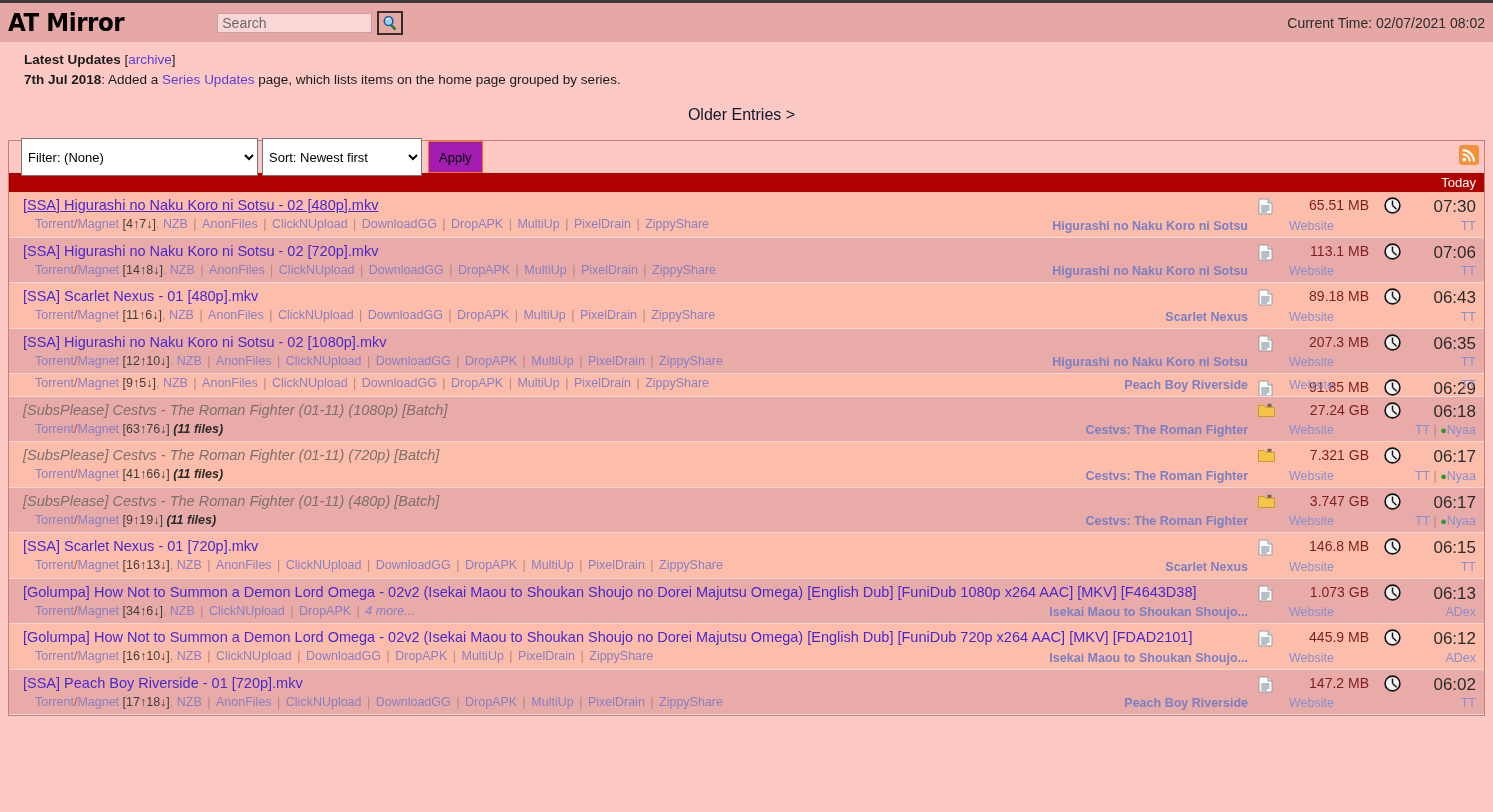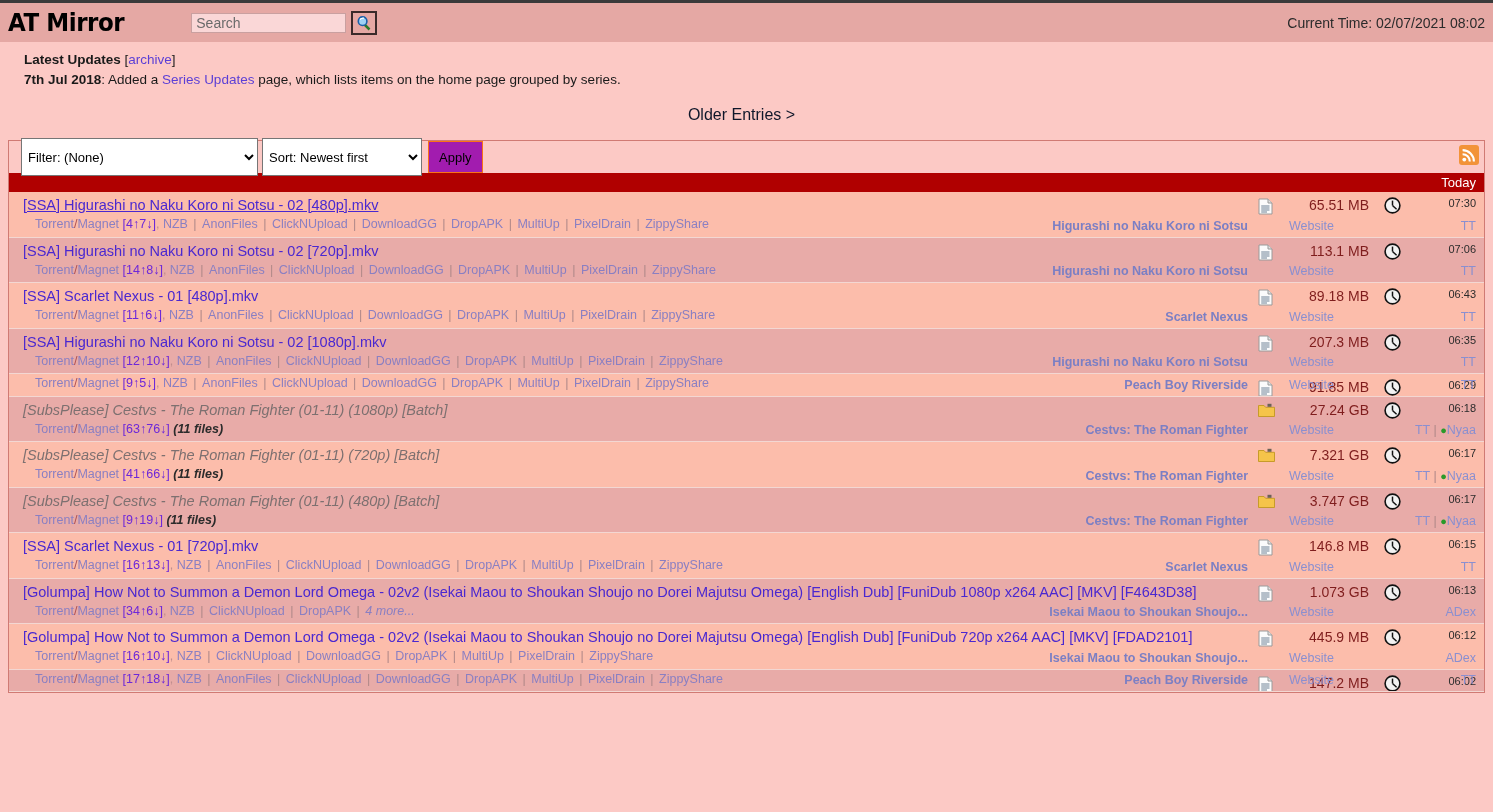--- a/index.html
+++ b/index.html
@@ -14,21 +14,21 @@
   #topbar{
     height:39px;background:#e5a8a4;border-top:3px solid #3a3a3a;
     display:flex;align-items:center;position:relative;
   }
   #logo{
     font-family:"DejaVu Sans", sans-serif;
     font-weight:bold;font-size:25px;letter-spacing:-0.5px;
     color:#000;margin-left:8px;line-height:1;
     transform:scaleX(0.92);transform-origin:left center;
   }
-  #search-wrap{display:flex;align-items:center;margin-left:57px;justify-content:center;}
+  #search-wrap{display:flex;align-items:center;margin-left:83px;justify-content:center;}
   #search-input{
     width:155px;height:20px;box-sizing:border-box;
     border:1px solid #c9a0a0;background:#fad7d7;
     font-family:"Liberation Sans",sans-serif;font-size:14px;
     color:#5a5a5a;padding:1px 4px;outline:none;
   }
   #search-input::placeholder{color:#6b6b6b;opacity:1;}
   #search-btn{
     width:26px;height:24px;margin-left:5px;box-sizing:border-box;
     border:2px solid #3a2a2a;background:#e5a8a4;
@@ -85,42 +85,42 @@
   .title-batch{
     color:#7d7070;font-style:italic;font-size:14.5px;
   }
   .links-line{
     padding:1px 0 4px 26px;font-size:12.5px;line-height:1.3;color:#c08e8e;
     white-space:nowrap;
   }
   .links-line a{color:#8a7fc2;}
   .links-line .sep{color:#b08888;padding:0 2px;}
   .links-line .slash{color:#b05050;}
-  .peers{color:#6d28d9;}
+  .peers{color:#404040;}
   .filecount{color:#2b2b2b;font-style:italic;font-weight:bold;}
   .more{color:#9a8fc8;font-style:italic;}
   
   .series{
     position:absolute;right:236px;bottom:4px;
     font-weight:bold;font-size:12.5px;color:#7b7fc4;white-space:nowrap;
     text-align:right;
   }
   .size-col{
     position:absolute;right:115px;top:5px;width:115px;text-align:right;
     font-size:14px;color:#7f1d1d;white-space:nowrap;
   }
   .size-icon{position:absolute;left:4px;top:1px;}
   .website{
     position:absolute;right:115px;bottom:4px;width:115px;text-align:center;
     font-size:12.5px;
   }
   .website a{color:#8a8fd0;}
   .time-col{
     position:absolute;right:8px;top:5px;width:100px;text-align:right;
-    font-size:11px;color:#2b2b2b;white-space:nowrap;
+    font-size:17px;color:#2b2b2b;white-space:nowrap;
   }
   .clock-icon{position:absolute;left:8px;top:0px;}
   .tags{
     position:absolute;right:8px;bottom:4px;width:100px;text-align:right;
     font-size:12.5px;color:#b08888;white-space:nowrap;
   }
   .tags a{color:#8a8fd0;}
   .tags .nyaa-dot{color:#2a9a2a;font-size:11px;}
   .divider{height:1px;background:#f3d7d2;}
 </style>
@@ -407,20 +407,21 @@
         <div class="website"><a href="#">Website</a></div>
         <div class="time-col"><span class="clock-icon"><svg width="17" height="17" viewBox="0 0 17 17">
               <circle cx="8.5" cy="8.5" r="7.4" fill="#f2f2f2" stroke="#111" stroke-width="1.6"></circle>
               <line x1="8.5" y1="8.5" x2="8.5" y2="3.6" stroke="#111" stroke-width="1.5"></line>
               <line x1="8.5" y1="8.5" x2="12.6" y2="12.2" stroke="#111" stroke-width="1.5"></line>
             </svg></span><span>06:12</span></div>
         <div class="tags"><a href="#">ADex</a></div>
       </div>
       <div class="divider"></div>
       <div class="row even">
+        <div class="title-line"><a href="#" class="title-link">[SSA] Peach Boy Riverside - 01 [720p].mkv</a></div>
         <div class="links-line"><a href="#">Torrent</a><span class="slash">/</span><a href="#">Magnet</a> <span class="peers">[17↑18↓]</span>, <a href="#">NZB</a><span class="sep"> | </span><a href="#">AnonFiles</a><span class="sep"> | </span><a href="#">ClickNUpload</a><span class="sep"> | </span><a href="#">DownloadGG</a><span class="sep"> | </span><a href="#">DropAPK</a><span class="sep"> | </span><a href="#">MultiUp</a><span class="sep"> | </span><a href="#">PixelDrain</a><span class="sep"> | </span><a href="#">ZippyShare</a></div>
         <div class="series">Peach Boy Riverside</div>
         <div class="size-col"><span class="size-icon"><svg width="15" height="17" viewBox="0 0 15 17">
               <path d="M1 1 H10 L14 5 V16 H1 Z" fill="#fbfbfb" stroke="#9a9a9a" stroke-width="1"></path>
               <path d="M10 1 L10 5 L14 5" fill="#e2e2e2" stroke="#9a9a9a" stroke-width="1"></path>
               <g stroke="#7d8fa0" stroke-width="1.1">
                 <line x1="3.2" y1="8" x2="11.5" y2="8"></line>
                 <line x1="3.2" y1="10" x2="11.5" y2="10"></line>
                 <line x1="3.2" y1="12" x2="11.5" y2="12"></line>
                 <line x1="3.2" y1="14" x2="9" y2="14"></line>

